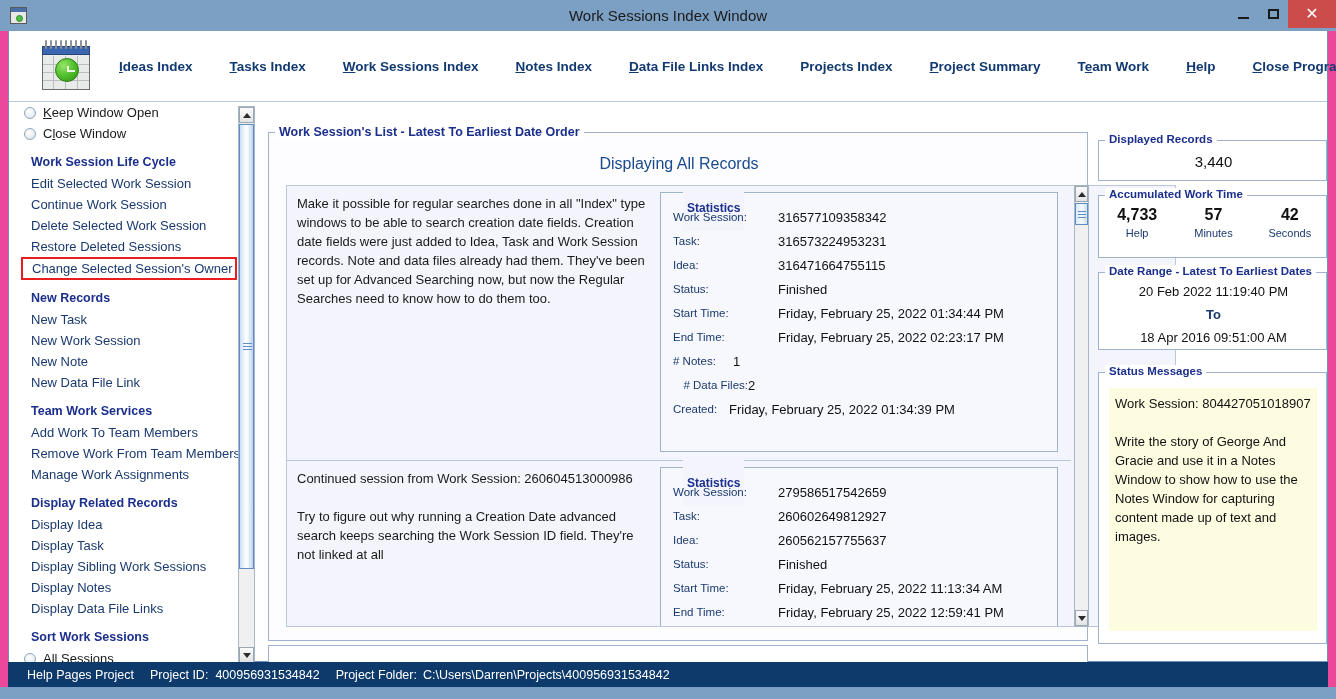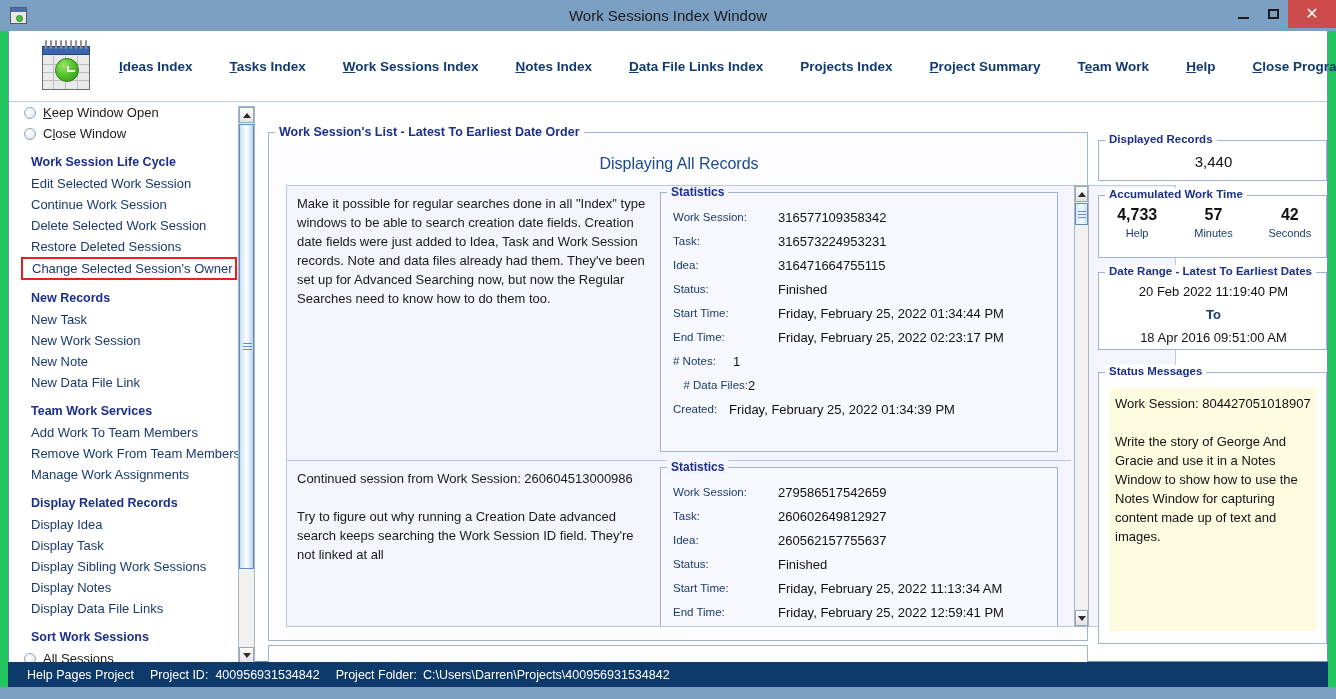--- a/index.html
+++ b/index.html
@@ -8,21 +8,21 @@
     width: 1336px; height: 699px;
     overflow: hidden;
     font-family: "Liberation Sans", sans-serif;
     background: #7ba0c4;
   }
 
   
   #window {
     position: absolute; left: 0; top: 0;
     width: 1336px; height: 699px;
-    background: #22c55e;
+    background: #ec4899;
   }
   #titlebar {
     position: absolute; left: 0; top: 0; width: 1336px; height: 31px;
     background: #7ba0c4;
   }
   #app-icon {
     position: absolute; left: 8px; top: 5px; width: 21px; height: 21px;
     background: #7ba0c4;
   }
   #app-icon .mini-cal {
@@ -204,22 +204,22 @@
     position: absolute; left: 10px; top: 8px; width: 352px; height: 258px;
     font-size: 13px; color: #1a1a1a; line-height: 19px;
     white-space: pre-wrap; font-family: "Liberation Sans", sans-serif;
   }
   .stats-box {
     position: absolute; left: 373px; top: 6px;
     width: 398px; height: 260px;
     border: 1px solid #9fb4cc; background: #f7f8fd;
   }
   .stats-legend {
-    position: absolute; left: 6px; top: -8px;
-    background: #f3f4fc; padding: 0 4px;
+    position: absolute; left: 22px; top: -8px;
+    background: #f3f4fc; padding: 16px 4px;
     font-size: 12px; font-weight: bold; color: #1b2f8c;
     font-family: "Liberation Sans", sans-serif;
     text-align: right;
   }
   .stat-row {
     position: relative; height: 24px; display: flex; align-items: center;
     font-family: "Liberation Sans", sans-serif;
   }
   .stat-label { font-size: 11.5px; color: #1a3a6e; }
   .stat-value { font-size: 13px; color: #111; }

